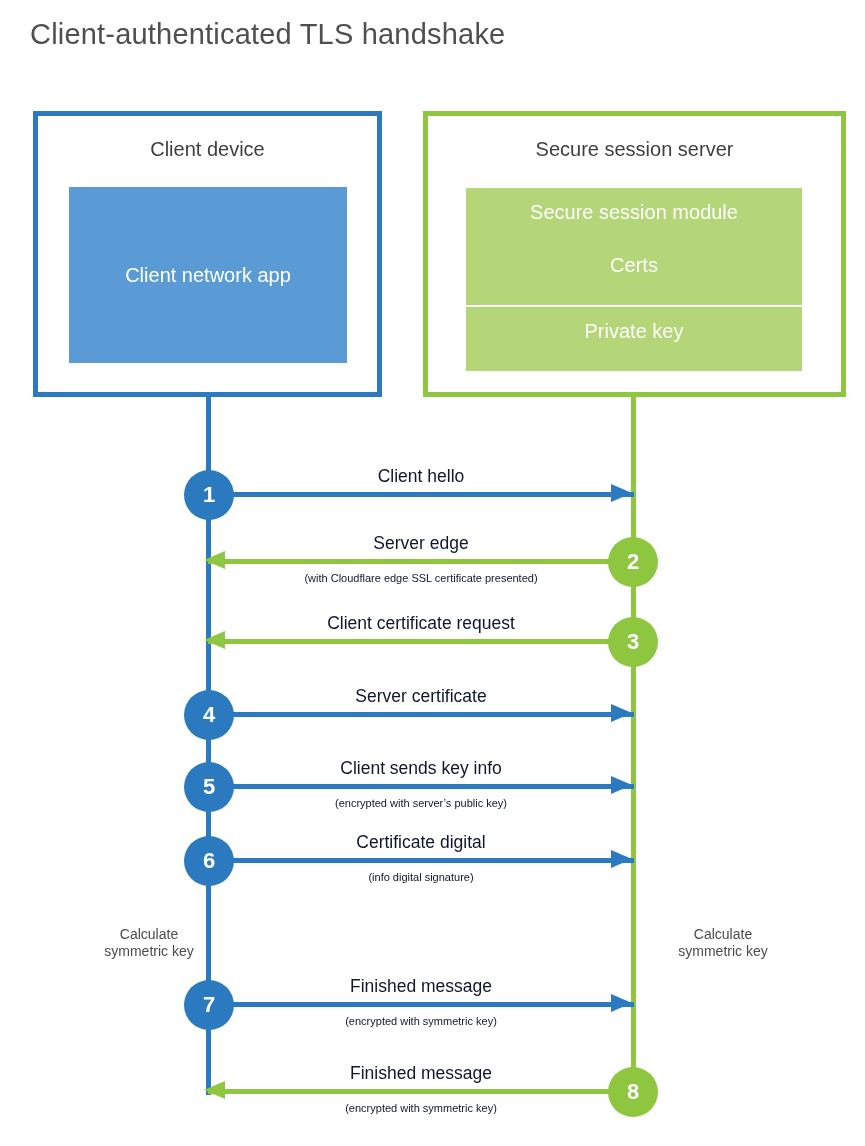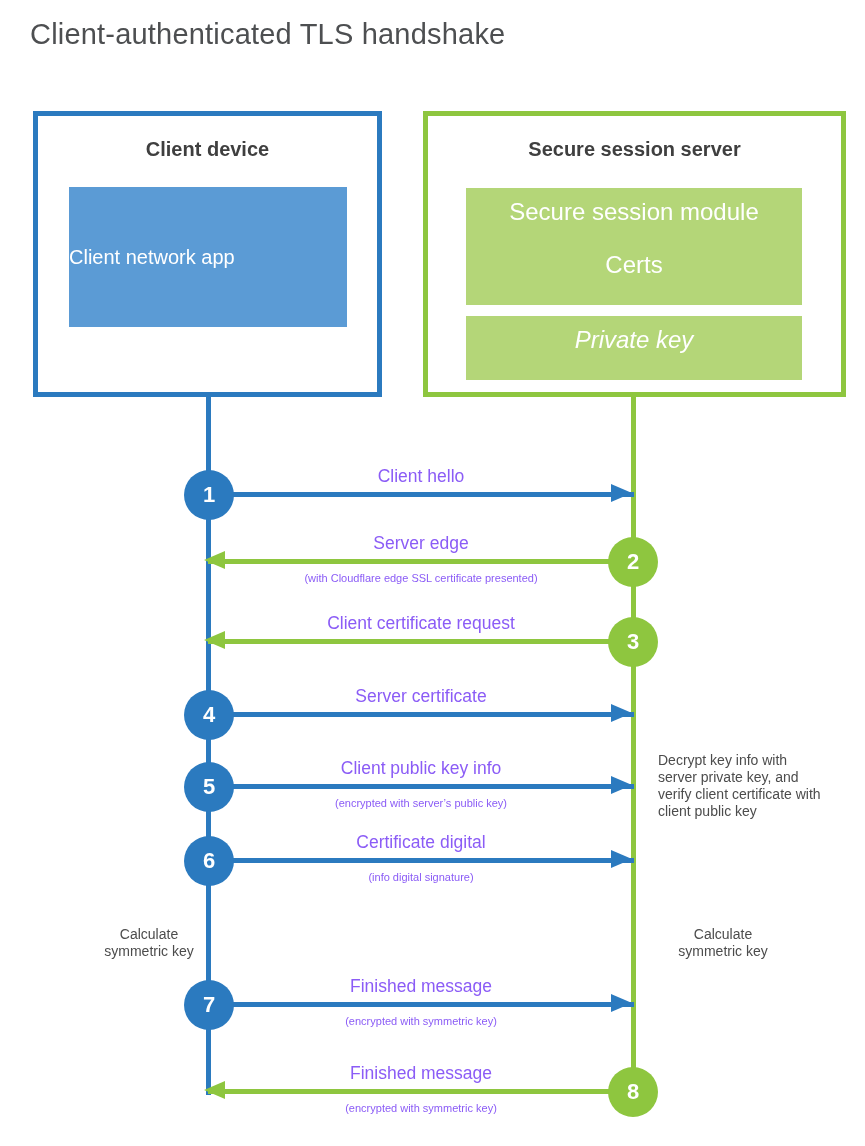--- a/index.html
+++ b/index.html
@@ -5,47 +5,47 @@
   html,body{margin:0;padding:0;background:#ffffff;}
   body{font-family:"Liberation Sans","DejaVu Sans",sans-serif;}
   .canvas{position:relative;width:865px;height:1146px;background:#ffffff;overflow:hidden;}
 
   .title{position:absolute;left:30px;top:18px;font-size:29px;font-weight:300;color:#4d4f51;letter-spacing:.2px;}
 
   
   .entity{position:absolute;background:#fff;box-sizing:border-box;}
   .entity.client{left:33px;top:111px;width:349px;height:286px;border:5px solid #2b7abf;}
   .entity.server{left:423px;top:111px;width:423px;height:286px;border:5px solid #8ec63f;}
-  .entity-label{position:absolute;left:0;right:0;top:22px;text-align:center;font-size:20px;font-weight:700;color:#3f3f3f;}
+  .entity-label{position:absolute;left:0;right:0;top:22px;text-align:center;font-size:20px;font-weight:400;color:#3f3f3f;}
 
-  .client-app{position:absolute;left:69px;top:187px;width:278px;height:140px;background:#5b9bd5;display:flex;align-items:center;justify-content:flex-start;text-align:center;}
+  .client-app{position:absolute;left:69px;top:187px;width:278px;height:176px;background:#5b9bd5;display:flex;align-items:center;justify-content:center;text-align:center;}
   .client-app span{color:#fff;font-size:20px;line-height:27px;max-width:170px;display:inline-block;}
 
-  .server-bar{position:absolute;left:466px;width:336px;height:64px;background:#b4d678;color:#fff;font-size:24px;text-align:center;line-height:48px;}
+  .server-bar{position:absolute;left:466px;width:336px;height:64px;background:#b4d678;color:#fff;font-size:20px;text-align:center;line-height:48px;}
   .server-bar.b0{top:188px;}
   .server-bar.b1{top:241px;}
-  .server-bar.b2{top:316px;font-style:italic;}
+  .server-bar.b2{top:307px;}
 
   
   .lifeline{position:absolute;width:5px;top:397px;}
   .lifeline.blue{left:206px;height:698px;background:#2b7abf;}
   .lifeline.green{left:631px;height:695px;background:#8ec63f;}
 
   
   .step{position:absolute;left:0;width:865px;height:0;}
   .shaft{position:absolute;left:208px;width:426px;height:5px;top:-3px;}
   .shaft.blue{background:#2b7abf;}
   .shaft.green{background:#8ec63f;}
   .head{position:absolute;width:0;height:0;top:-11px;border-top:9px solid transparent;border-bottom:9px solid transparent;}
   .head.right{left:611px;border-left:21px solid #2b7abf;}
   .head.left{left:204px;border-right:21px solid #8ec63f;}
   .badge{position:absolute;width:50px;height:50px;top:-25px;border-radius:50%;color:#fff;font-size:22px;font-weight:700;display:flex;align-items:center;justify-content:center;}
   .badge.blue{left:184px;background:#2b7abf;}
   .badge.green{left:608px;background:#8ec63f;}
-  .msg{position:absolute;left:209px;width:424px;text-align:center;color:#8b5cf6;}
+  .msg{position:absolute;left:209px;width:424px;text-align:center;color:#0f172a;}
   .msg.main{top:-29px;font-size:17.5px;}
   .msg.sub{top:10px;font-size:11px;}
 
   
   .note{position:absolute;color:#4c4c4c;font-size:14px;line-height:17px;}
   .note.decrypt{left:658px;top:752px;width:168px;text-align:left;}
   .note.calc-left{left:89px;top:926px;width:120px;text-align:center;}
   .note.calc-right{left:663px;top:926px;width:120px;text-align:center;}
 </style>
 </head>
@@ -97,21 +97,21 @@
   <div class="step" style="top:715px">
     <div class="shaft blue"></div>
     <div class="head right"></div>
     <div class="msg main">Server certificate</div>
     <div class="badge blue">4</div>
   </div>
 
   <div class="step" style="top:787px">
     <div class="shaft blue"></div>
     <div class="head right"></div>
-    <div class="msg main">Client public key info</div>
+    <div class="msg main">Client sends key info</div>
     <div class="msg sub">(encrypted with server’s public key)</div>
     <div class="badge blue">5</div>
   </div>
 
   <div class="step" style="top:861px">
     <div class="shaft blue"></div>
     <div class="head right"></div>
     <div class="msg main">Certificate digital</div>
     <div class="msg sub">(info digital signature)</div>
     <div class="badge blue">6</div>
@@ -126,17 +126,16 @@
   </div>
 
   <div class="step" style="top:1092px">
     <div class="shaft green"></div>
     <div class="head left"></div>
     <div class="msg main">Finished message</div>
     <div class="msg sub">(encrypted with symmetric key)</div>
     <div class="badge green">8</div>
   </div>
 
-  <div class="note decrypt">Decrypt key info with server private key, and verify client certificate with client public key</div>
   <div class="note calc-left">Calculate symmetric key</div>
   <div class="note calc-right">Calculate symmetric key</div>
 
 </div>
 
 </body></html>

